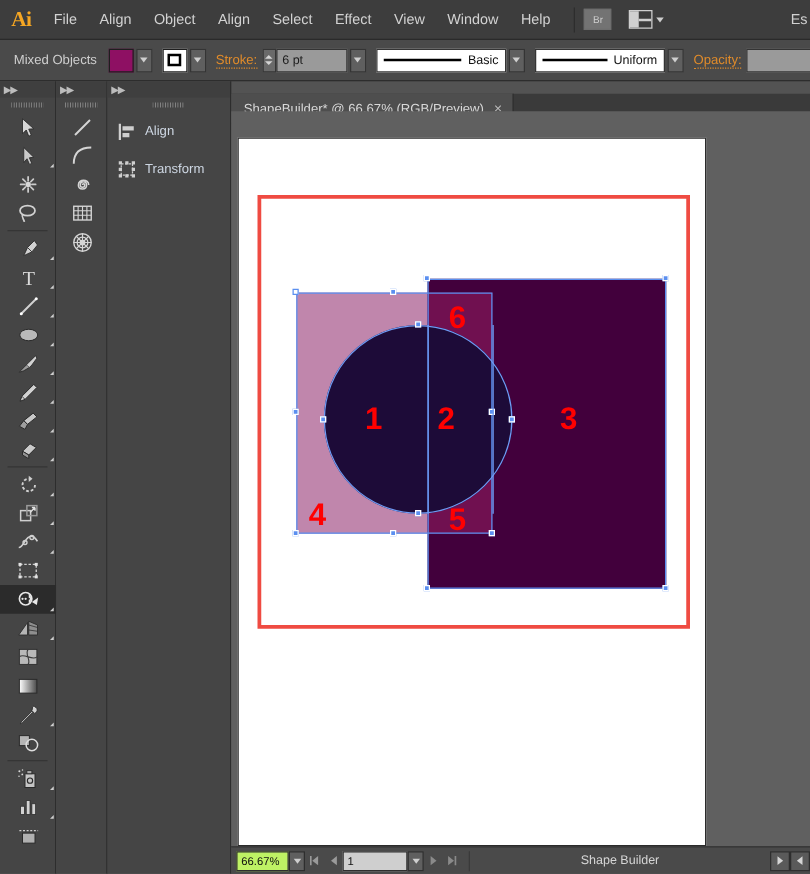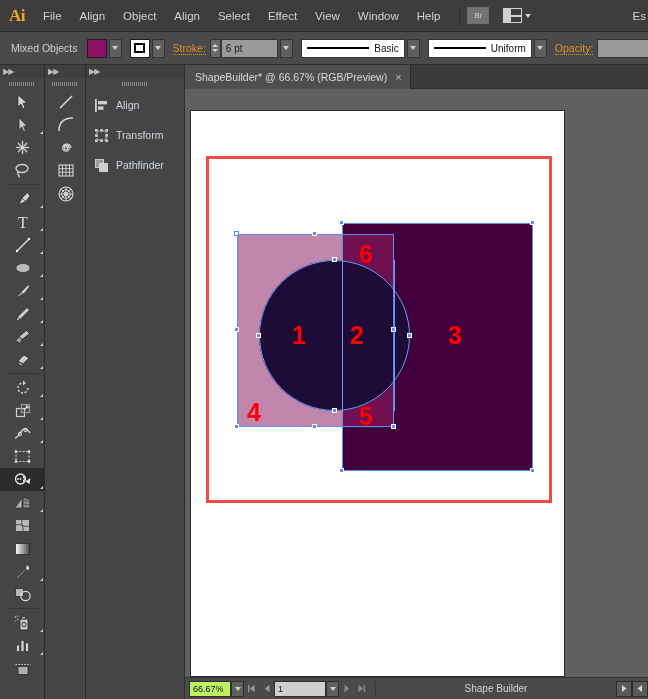--- a/index.html
+++ b/index.html
@@ -142,21 +142,21 @@
     background:#454545; border-right:1px solid #2d2d2d;
   }
   .pnl-row {
     display:flex; align-items:center; gap:7px; height:30px;
     padding-left:8px; color:#cdd6e2; font-size:10.5px;
   }
   .pnl-ico { width:15px;height:15px; flex:0 0 15px; }
 
   
   #doctab-bar {
-    position:absolute; left:185px; top:65px; width:463px; height:24px;
+    position:absolute; left:185px; top:75px; width:463px; height:24px;
     background:#3a3a3a; border-bottom:1px solid #2a2a2a;
   }
   #doctab {
     position:absolute; left:0; top:0; height:24px;
     background:#4e4e4e; display:flex; align-items:center;
     padding:0 8px 0 10px; gap:8px; border-right:1px solid #2a2a2a;
   }
   #doctab .t { color:#d8d8d8; font-size:10.5px; white-space:nowrap; }
   #doctab .x { color:#bdbdbd; font-size:11px; cursor:pointer; }
 
@@ -589,29 +589,20 @@
               <rect x="6.2" y="1" width="2.6" height="2.6"></rect>
               <rect x="6.2" y="11.4" width="2.6" height="2.6"></rect>
               <rect x="1" y="6.2" width="2.6" height="2.6"></rect>
               <rect x="11.4" y="6.2" width="2.6" height="2.6"></rect>
             </g>
           </svg>
       </span>
       <span>Transform</span>
     </div>
 
-    <div class="pnl-row">
-      <span class="pnl-ico">
-        <svg width="15" height="15" viewBox="0 0 15 15">
-            <rect x="1.5" y="1.5" width="8" height="8" fill="#9d9d9d" stroke="#d5d5d5" stroke-width="0.9"></rect>
-            <rect x="5.5" y="5.5" width="8" height="8" fill="#cfcfcf" stroke="#d5d5d5" stroke-width="0.9"></rect>
-          </svg>
-      </span>
-      <span>Pathfinder</span>
-    </div>
   </div>
 
   <div id="doctab-bar">
     <div id="doctab">
       <span class="t">ShapeBuilder* @ 66.67% (RGB/Preview)</span>
       <span class="x">×</span>
     </div>
   </div>
 
   <div id="canvas-area">

